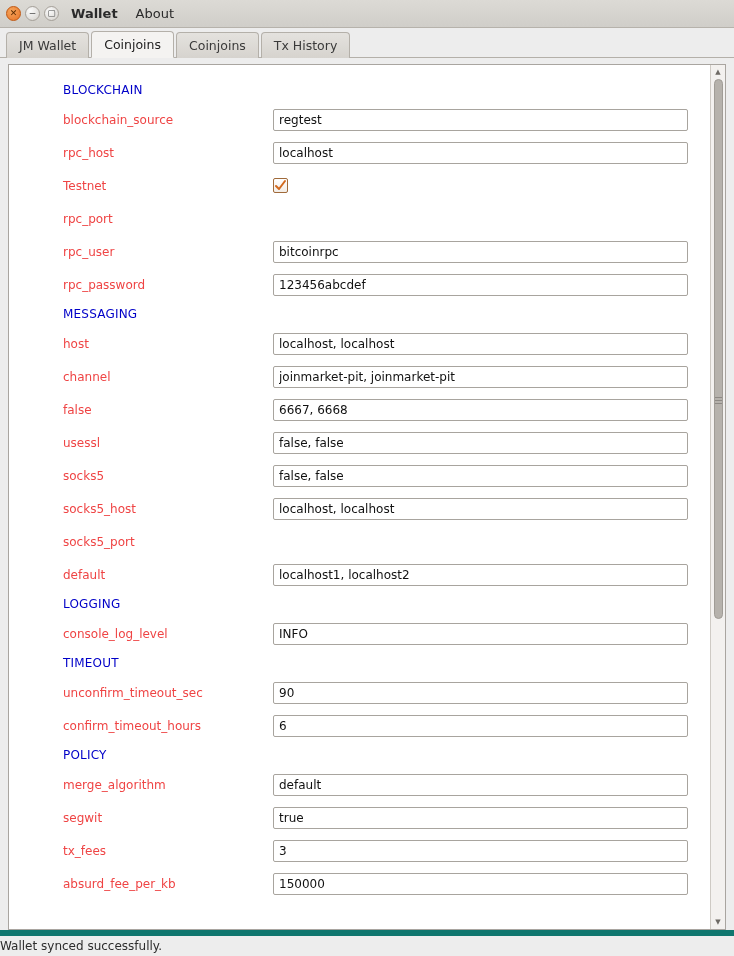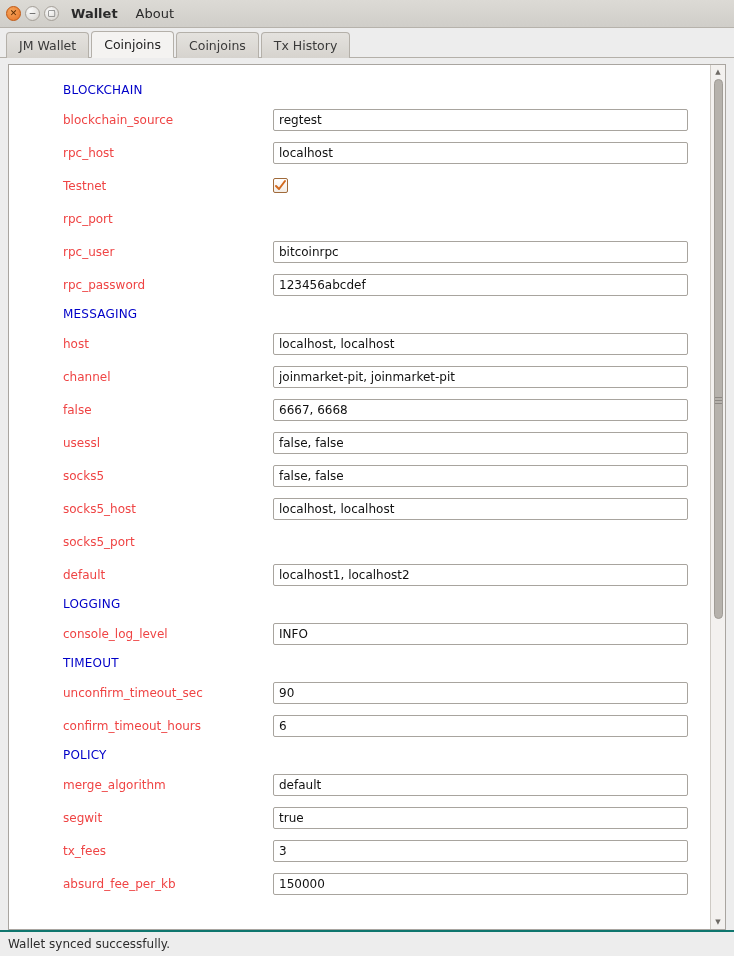--- a/index.html
+++ b/index.html
@@ -238,25 +238,25 @@
     margin-bottom: 2px;
   }
 
   
   .statusbar {
     height: 26px;
     min-height: 26px;
     background: #ededed;
     display: flex;
     align-items: center;
-    padding: 0 8px;
+    padding: 0 0;
     box-sizing: border-box;
     color: #2c2c2c;
     font-size: 12px;
-    border-top: 2px solid #0f766e;
+    border-top: 6px solid #0f766e;
   }
 </style>
 </head>
 <body>
 
 <div class="window">
 
   <div class="titlebar">
     <div class="win-buttons">
       <span class="win-btn close">✕</span>

